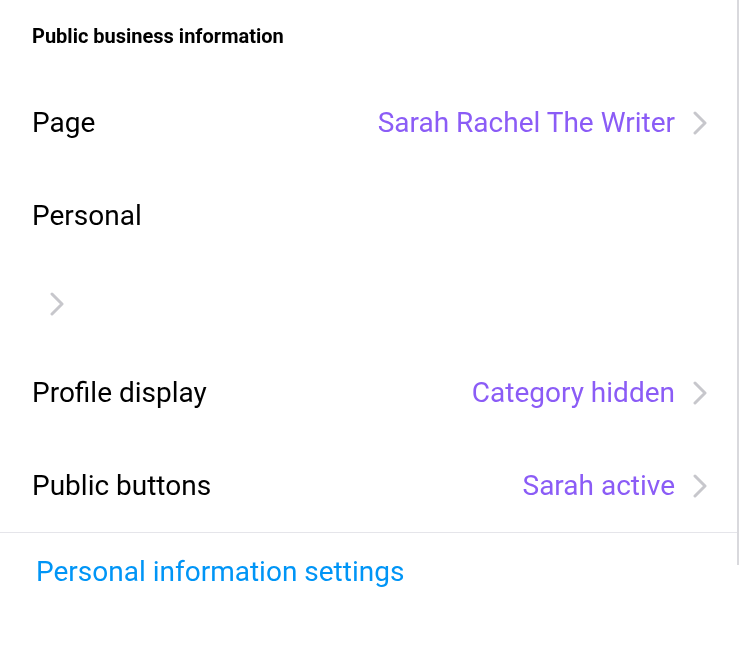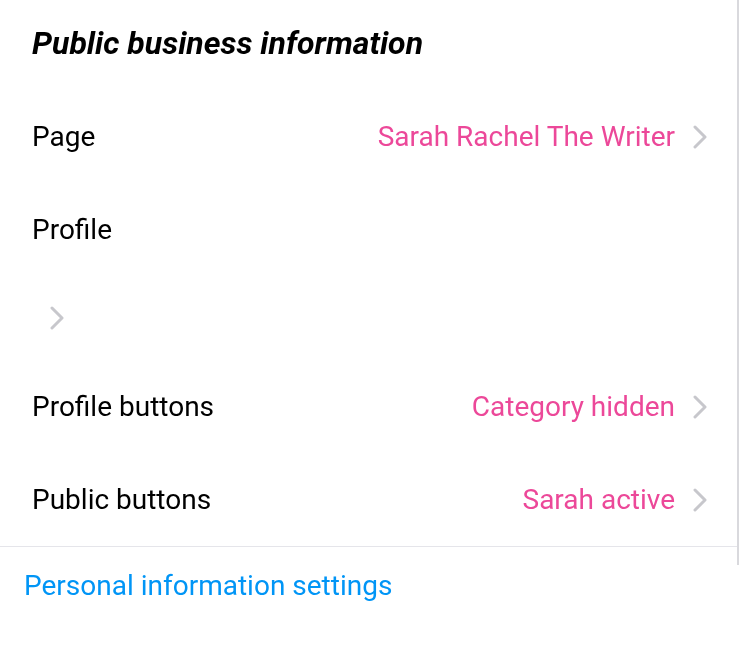--- a/index.html
+++ b/index.html
@@ -13,25 +13,24 @@
       width: 739px;
       height: 655px;
       overflow: hidden;
       position: relative;
     }
     .container {
       width: 100%;
       position: relative;
     }
     .section-header {
-      font-size: 32px;
+      font-size: 20px;
       font-weight: 700;
       color: #000;
       padding: 24px 32px 28px 32px;
-      font-style: italic;
     }
     .row {
       display: flex;
       align-items: center;
       justify-content: space-between;
       padding: 30px 32px;
       cursor: pointer;
     }
     .row-label {
       font-size: 28px;
@@ -39,38 +38,38 @@
       color: #000;
     }
     .row-right {
       display: flex;
       align-items: center;
       gap: 18px;
     }
     .row-value {
       font-size: 28px;
       font-weight: 400;
-      color: #ec4899;
+      color: #8b5cf6;
     }
     .chevron {
       flex-shrink: 0;
       display: flex;
       align-items: center;
     }
     .chevron svg {
       width: 14px;
       height: 24px;
     }
     .divider {
       height: 1px;
       background: #e5e5ea;
       width: 100%;
     }
     .link-row {
-      padding: 22px 24px;
+      padding: 22px 36px;
       cursor: pointer;
     }
     .link-text {
       font-size: 28px;
       font-weight: 400;
       color: #0095f6;
     }
     .right-edge {
       position: absolute;
       top: 0;
@@ -94,36 +93,36 @@
       <div class="row-value">Sarah Rachel The Writer</div>
       <div class="chevron">
         <svg viewBox="0 0 14 24" fill="none">
             <path d="M2 2 L12 12 L2 22" stroke="#c7c7cc" stroke-width="3" stroke-linecap="round" stroke-linejoin="round"></path>
           </svg>
       </div>
     </div>
   </div>
 
   <div class="row">
-    <div class="row-label">Profile</div>
+    <div class="row-label">Personal</div>
   </div>
 
   <div class="row">
     <div class="row-right">
       <div class="row-value"></div>
       <div class="chevron">
         <svg viewBox="0 0 14 24" fill="none">
             <path d="M2 2 L12 12 L2 22" stroke="#c7c7cc" stroke-width="3" stroke-linecap="round" stroke-linejoin="round"></path>
           </svg>
       </div>
     </div>
   </div>
 
   <div class="row">
-    <div class="row-label">Profile buttons</div>
+    <div class="row-label">Profile display</div>
     <div class="row-right">
       <div class="row-value">Category hidden</div>
       <div class="chevron">
         <svg viewBox="0 0 14 24" fill="none">
             <path d="M2 2 L12 12 L2 22" stroke="#c7c7cc" stroke-width="3" stroke-linecap="round" stroke-linejoin="round"></path>
           </svg>
       </div>
     </div>
   </div>
 

